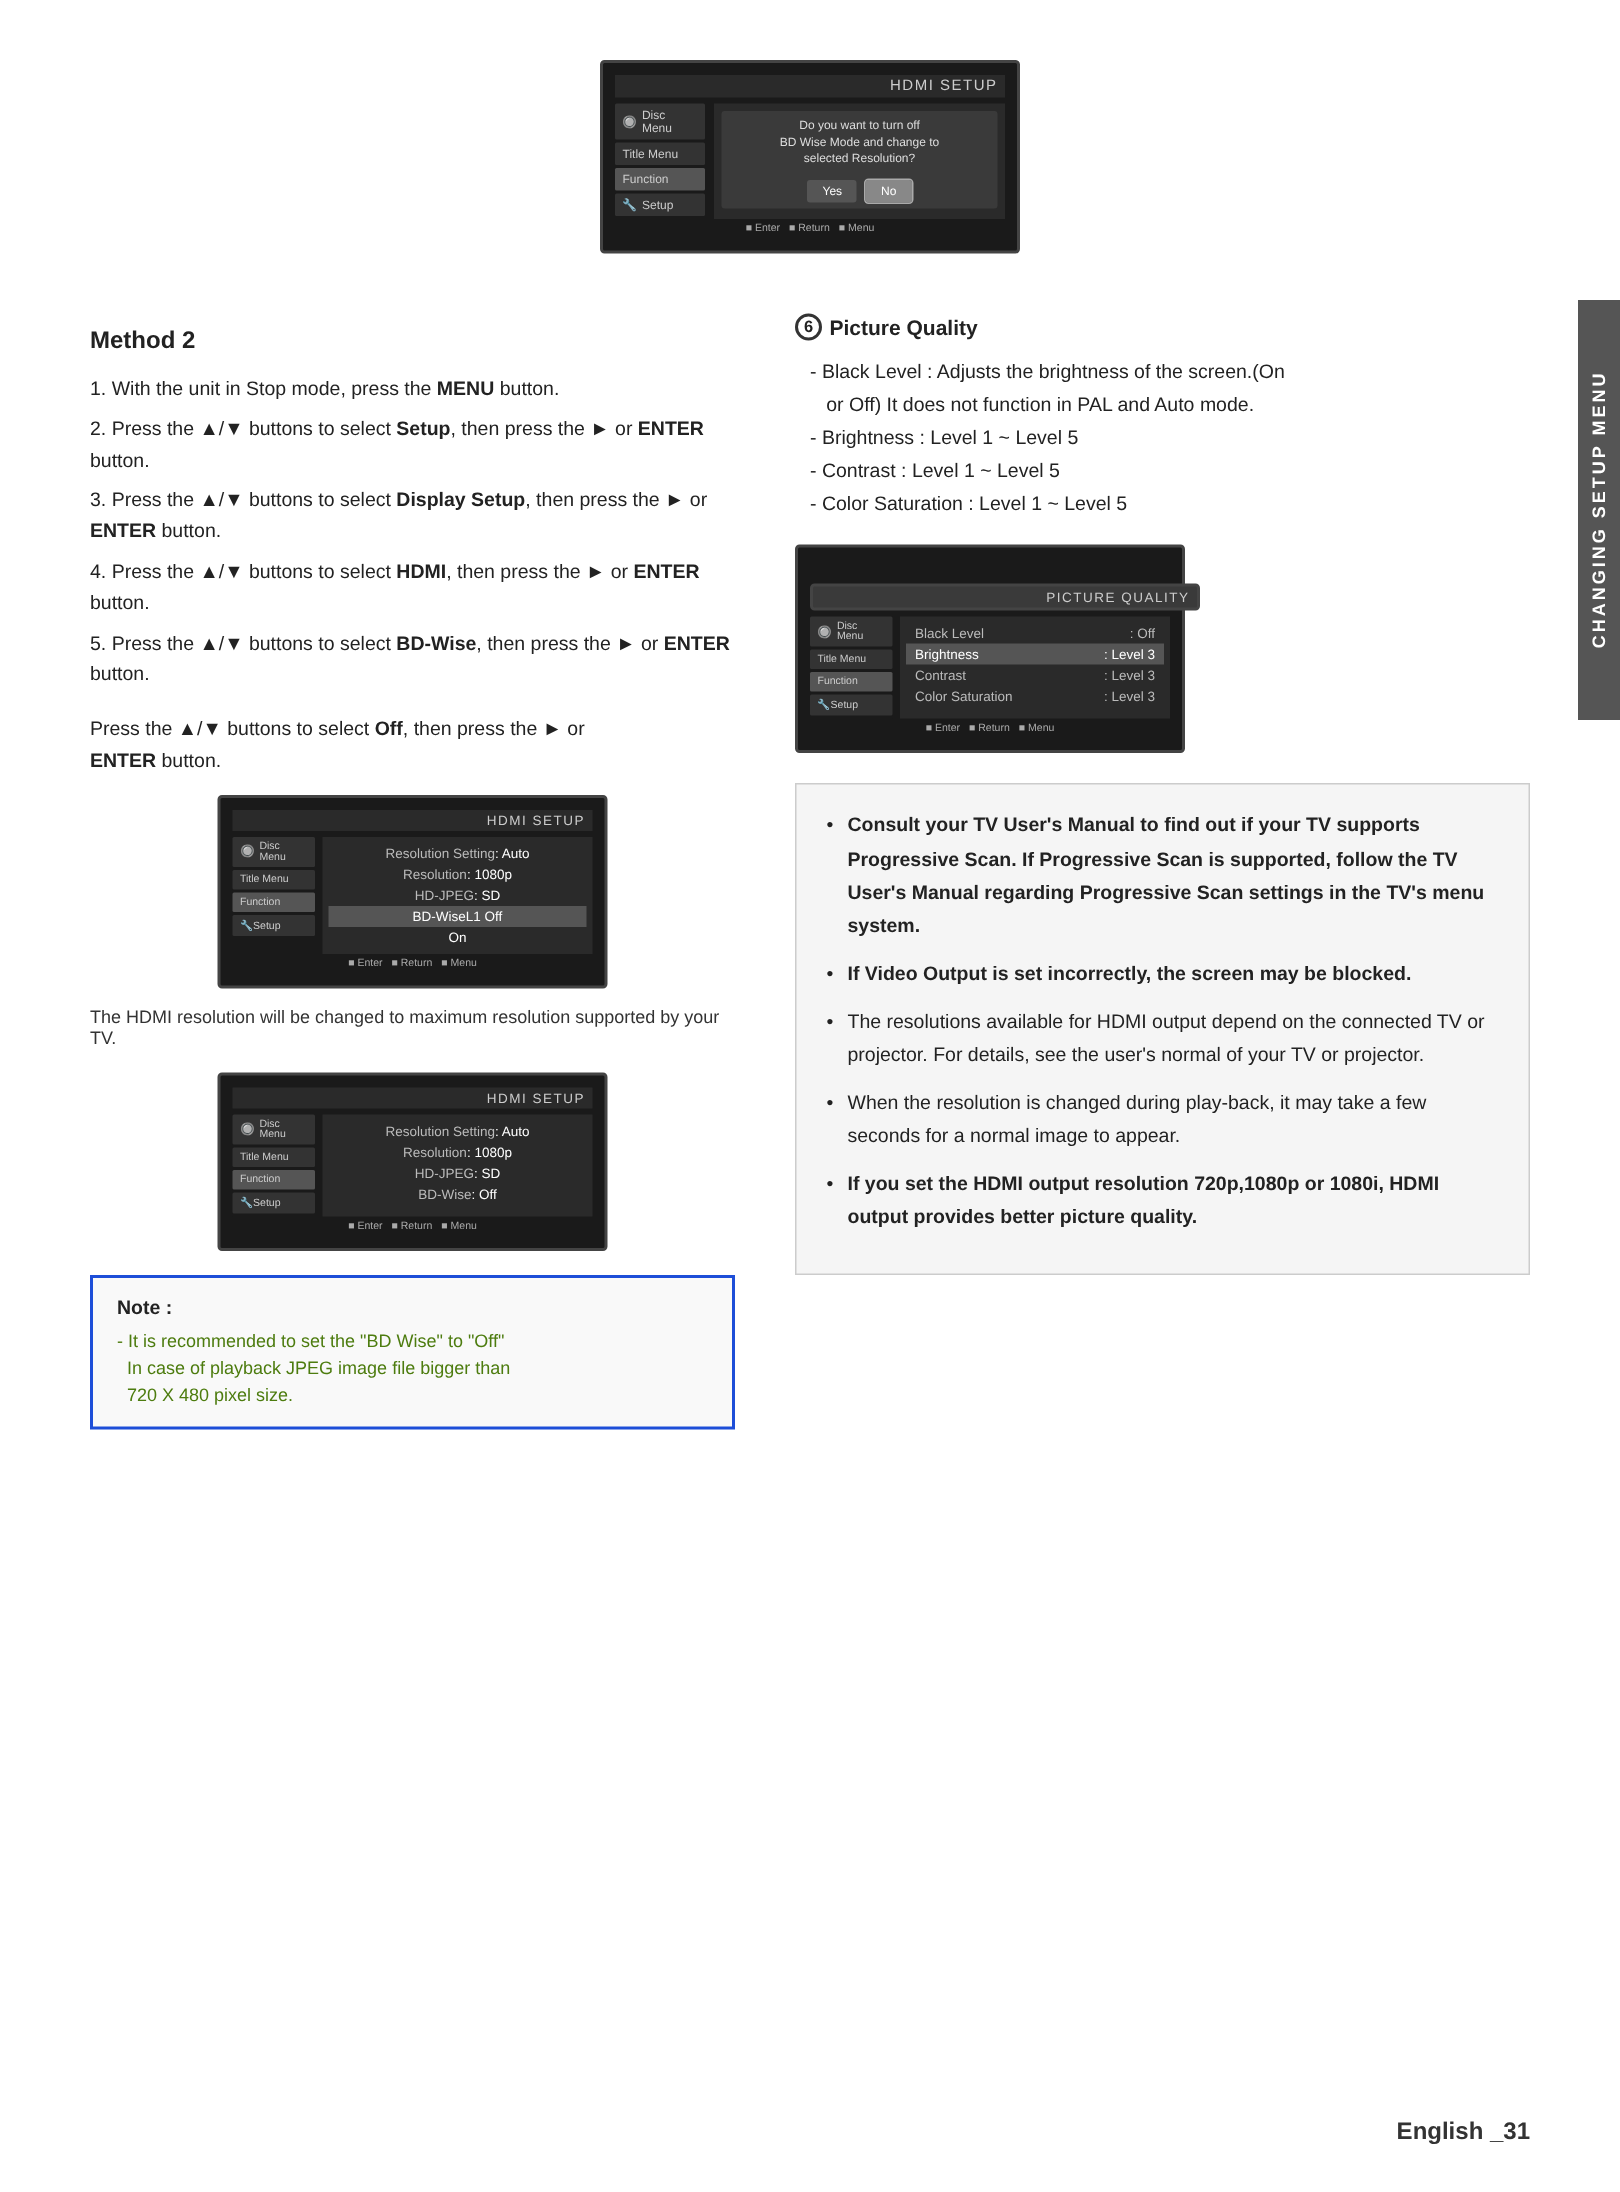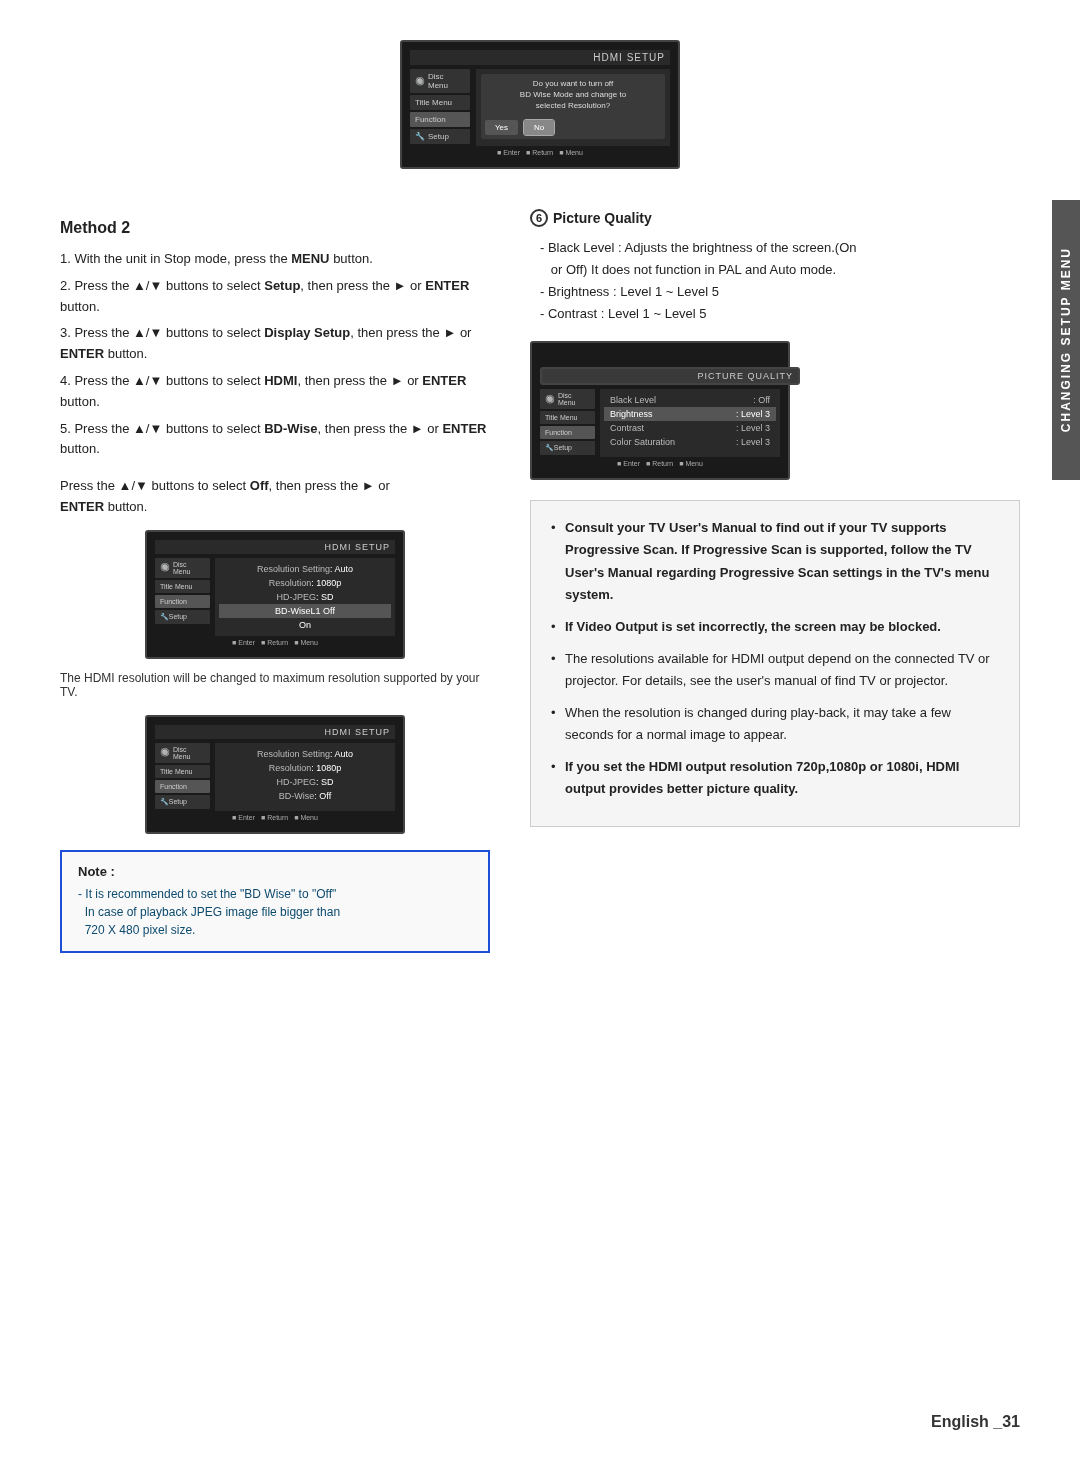--- a/index.html
+++ b/index.html
@@ -105,21 +105,21 @@
       color: #ddd;
       font-size: 8px;
       line-height: 1.4;
       margin-bottom: 8px;
       text-align: center;
     }
 
     .screen-buttons {
       display: flex;
       gap: 6px;
-      justify-content: flex-start;
+      justify-content: center;
     }
 
     .screen-btn {
       background: #555;
       color: #fff;
       font-size: 8px;
       padding: 3px 10px;
       border-radius: 2px;
     }
     .screen-btn.selected {
@@ -208,21 +208,21 @@
 
     .note-label {
       font-weight: bold;
       margin-bottom: 6px;
       font-size: 13px;
     }
 
     .note-text {
       font-size: 12px;
       line-height: 1.5;
-      color: #0c4a6e;
+      color: #4d7c0f;
     }
 
     
     .picture-quality-header {
       font-weight: bold;
       font-size: 14px;
       margin-bottom: 10px;
       display: flex;
       align-items: center;
       gap: 5px;
@@ -513,20 +513,21 @@
 
       <div class="picture-quality-header">
         <span class="circle-num">6</span>
         <span>Picture Quality</span>
       </div>
 
       <ul class="pq-list">
         <li>Black Level : Adjusts the brightness of the screen.(On<br>&nbsp;&nbsp;&nbsp;or Off) It does not function in PAL and Auto mode.</li>
         <li>Brightness : Level 1 ~ Level 5</li>
         <li>Contrast : Level 1 ~ Level 5</li>
+        <li>Color Saturation : Level 1 ~ Level 5</li>
       </ul>
 
       <div class="pq-screen">
         <div class="pq-screen screen-header" style="color:#ccc;font-size:9px;text-align:right;padding:2px 5px;margin-bottom:4px;background:#3a3a3a;">PICTURE QUALITY</div>
         <div style="display:flex; gap:5px;">
           <div style="width:55px; background:#1a1a1a;">
             <div class="screen-sidebar-item">
                 <span>🔘</span>
                 <span style="font-size:7px;">Disc Menu</span>
               </div>
@@ -567,21 +568,21 @@
       </div>
 
       <div class="bullet-section">
         <div class="bullet-item">
           <span class="bold-line"><strong>Consult your TV User's Manual to find out if your TV supports Progressive Scan. If Progressive Scan is supported, follow the TV User's Manual regarding Progressive Scan settings in the TV's menu system.</strong></span>
         </div>
         <div class="bullet-item">
           <span><strong>If Video Output is set incorrectly, the screen may be blocked.</strong></span>
         </div>
         <div class="bullet-item">
-          <span>The resolutions available for HDMI output depend on the connected TV or projector. For details, see the user's manual of find TV or projector.</span>
+          <span>The resolutions available for HDMI output depend on the connected TV or projector. For details, see the user's normal of your TV or projector.</span>
         </div>
         <div class="bullet-item">
           <span>When the resolution is changed during play-back, it may take a few seconds for a normal image to appear.</span>
         </div>
         <div class="bullet-item">
           <span><strong>If you set the HDMI output resolution 720p,1080p or 1080i, HDMI output provides better picture quality.</strong></span>
         </div>
       </div>
 
     </div>

